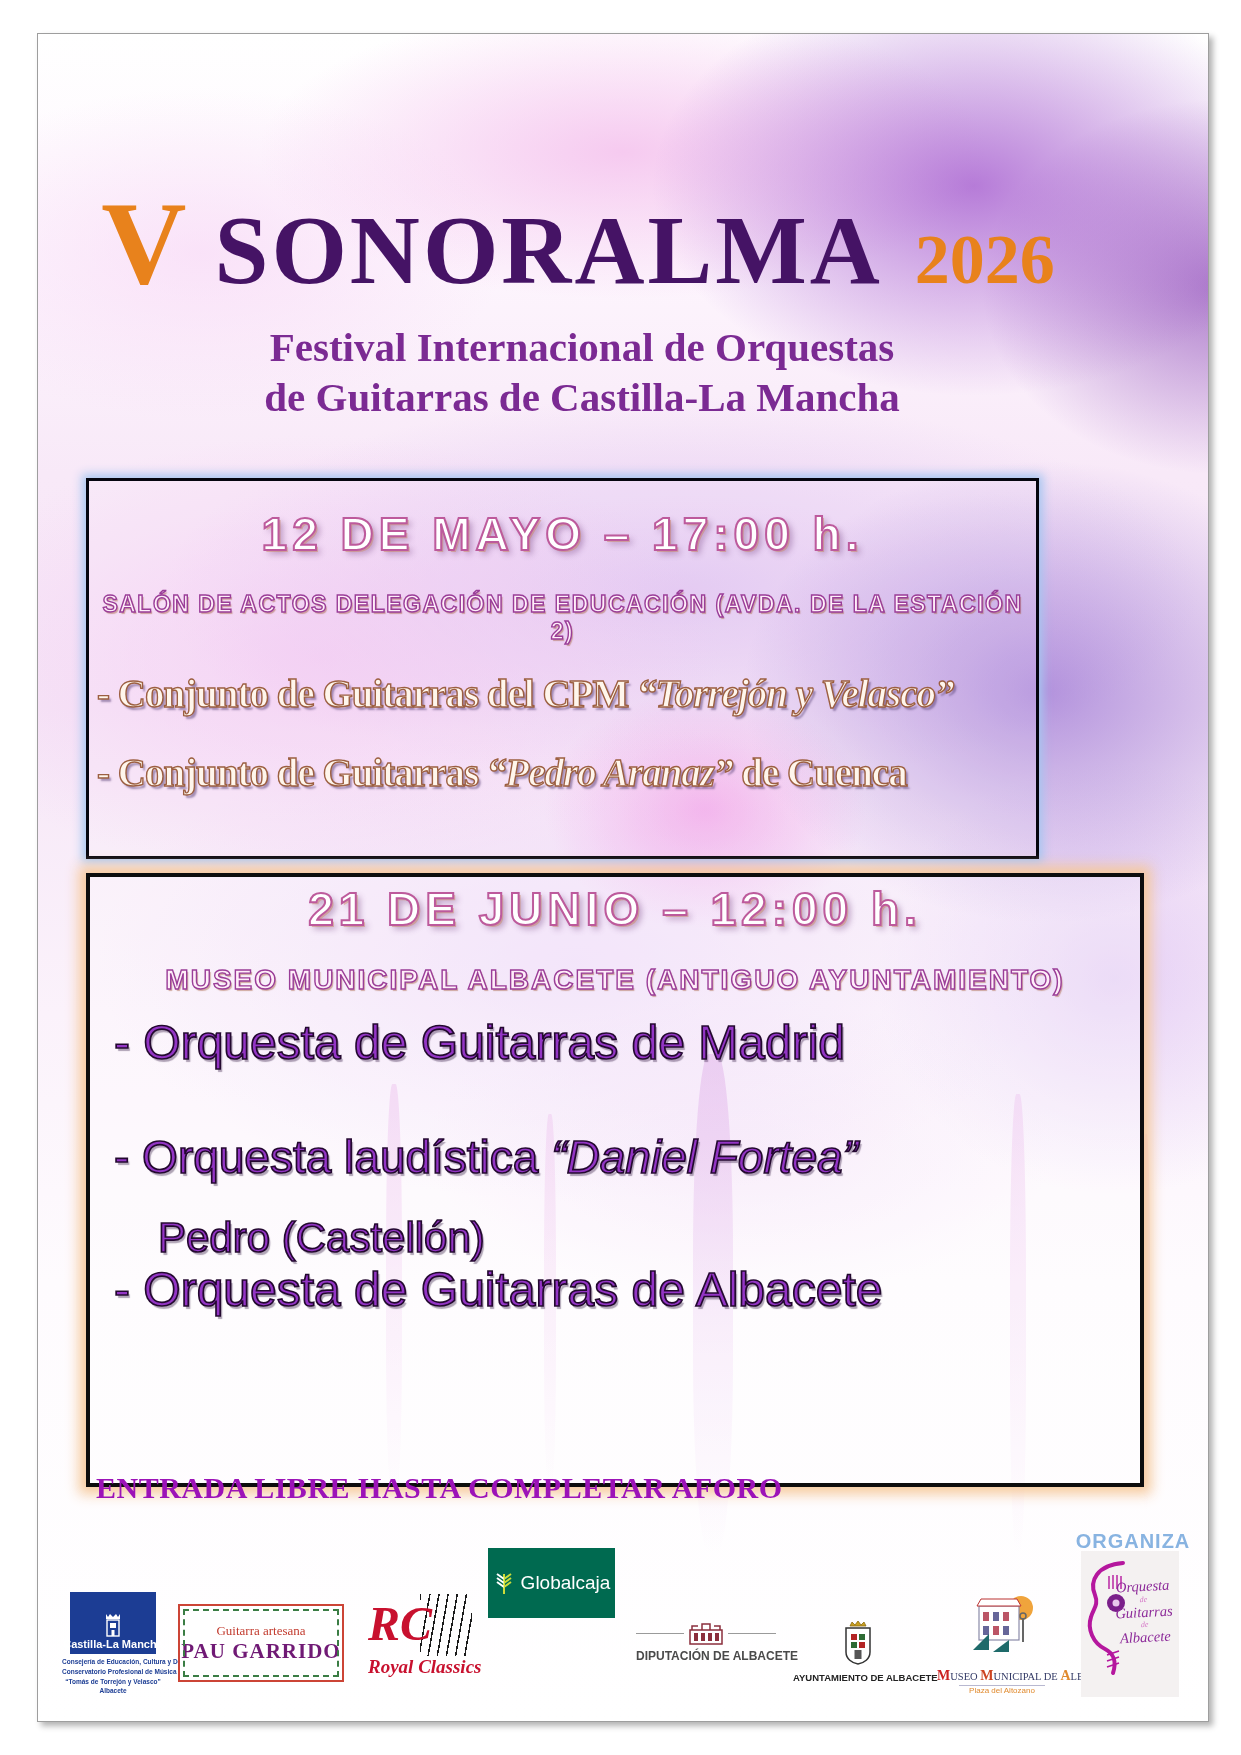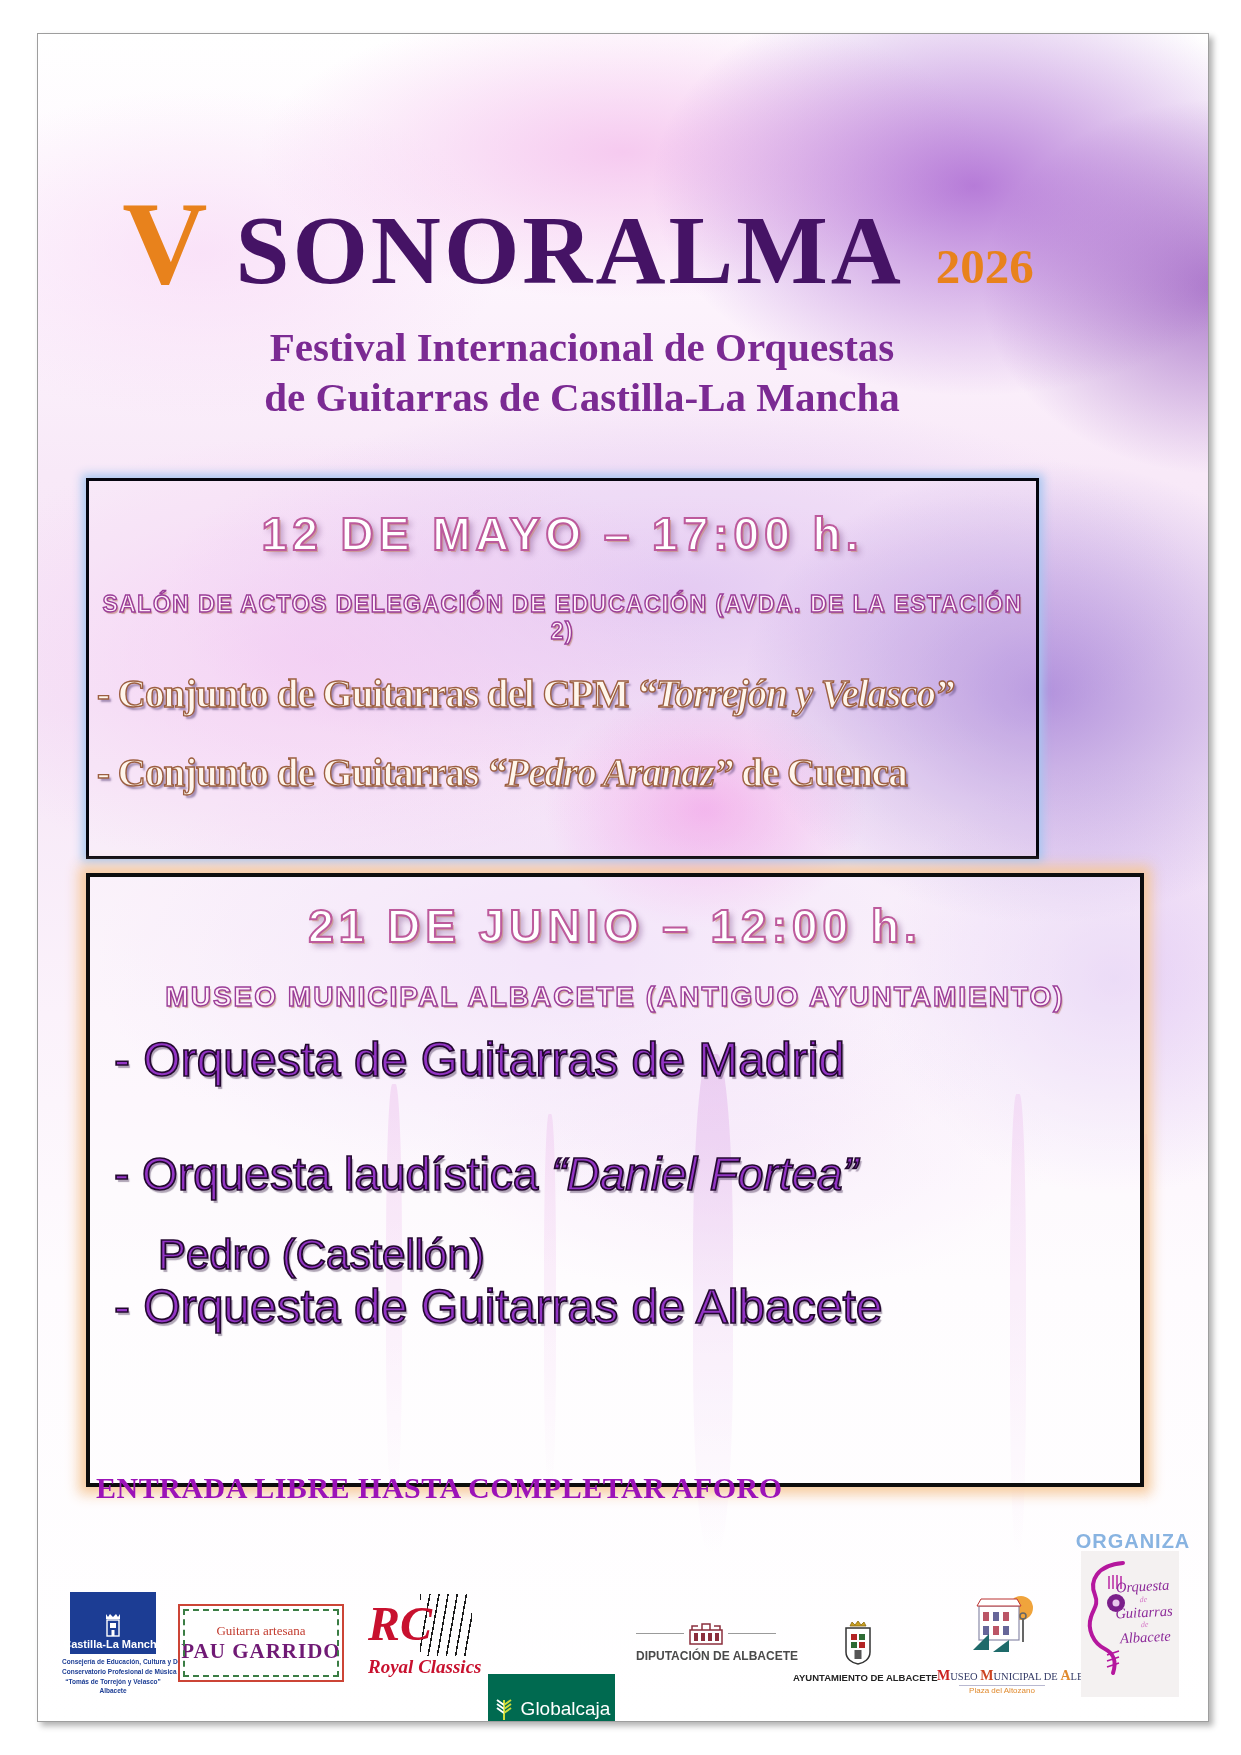--- a/index.html
+++ b/index.html
@@ -35,21 +35,21 @@
   .drip.d5{left:1104px;top:1100px;width:8px;height:380px;background:linear-gradient(180deg,rgba(230,170,232,.35),transparent);}
 
   
   .title-row{
     position:absolute;left:40px;top:142px;width:1000px;
     display:flex;justify-content:center;align-items:baseline;
     font-family:"Liberation Serif", serif;font-weight:bold;
   }
   .title-numeral{font-size:118px;color:#e8821c;letter-spacing:2px;}
   .title-name{font-size:97px;color:#451365;letter-spacing:3px;margin-left:26px;}
-  .title-year{font-size:49px;color:#e8821c;margin-left:32px;}
+  .title-year{font-size:70px;color:#e8821c;margin-left:32px;}
   .subtitle{
     position:absolute;left:44px;top:288px;width:1000px;text-align:center;
     font-family:"Liberation Serif", serif;font-weight:bold;font-size:41px;
     color:#7b2a93;line-height:1.22;
   }
 
   
   .outline-date{
     font-size:46px;letter-spacing:5px;color:#fff;font-weight:bold;
     -webkit-text-stroke:2px #bd5a9c;
@@ -82,21 +82,21 @@
   .item-may .q{font-style:italic;margin-top:20px;}
 
   
   .box-jun{
     position:absolute;left:48px;top:839px;width:1050px;height:606px;
     border:4px solid #0d0d0d;
     box-shadow:0 0 12px 7px rgba(246,199,152,.95);
     background:rgba(255,255,255,.26);
     text-align:center;
   }
-  .box-jun .date{margin-top:22px;}
+  .box-jun .date{margin-top:5px;}
   .box-jun .venue{margin-top:28px;font-size:28px;letter-spacing:2px;}
   .items-jun{text-align:left;padding-left:24px;}
   .item-jun{
     font-size:48px;color:#9335c5;font-weight:400;
     -webkit-text-stroke:1.7px #23082f;
     text-shadow:2px 3px 1px rgba(32,5,48,.35);
     white-space:nowrap;
   }
   .item-jun .q{font-style:italic;}
   .jun-1{margin-top:19px;}
@@ -130,21 +130,21 @@
   .pau-name{color:#701a75;font-family:"Liberation Serif", serif;font-weight:bold;font-size:21px;letter-spacing:1px;}
   
   .rc{left:330px;top:1560px;width:112px;height:100px;}
   .rc-strings{position:absolute;left:52px;top:0;width:52px;height:62px;
     background:repeating-linear-gradient(100deg,#1b1b1b 0 1.5px,transparent 1.5px 9px);}
   .rc-initials{position:absolute;left:0px;top:2px;font-family:"Liberation Serif", serif;
     font-weight:bold;font-style:italic;font-size:48px;color:#c8102e;}
   .rc-name{position:absolute;left:0;top:62px;width:112px;font-family:"Liberation Serif", serif;
     font-style:italic;font-weight:bold;font-size:19px;color:#c8102e;white-space:nowrap;}
   
-  .glb{left:450px;top:1640px;width:127px;height:70px;background:#006a50;
+  .glb{left:450px;top:1514px;width:127px;height:70px;background:#006a50;
        display:flex;align-items:center;justify-content:center;gap:6px;}
   .glb-name{color:#fff;font-size:19px;font-weight:500;}
   
   .dip{left:598px;top:1586px;width:140px;}
   .dip-iconrow{display:flex;align-items:center;justify-content:center;gap:4px;}
   .dip-line{flex:1;border-top:1px solid #9a9a9a;}
   .dip-name{margin-top:3px;font-size:12px;font-weight:bold;color:#4a4a4a;white-space:nowrap;}
   
   .ayu{left:755px;top:1584px;width:130px;}
   .ayu-name{margin-top:2px;font-size:9.5px;font-weight:bold;color:#222;white-space:nowrap;}

